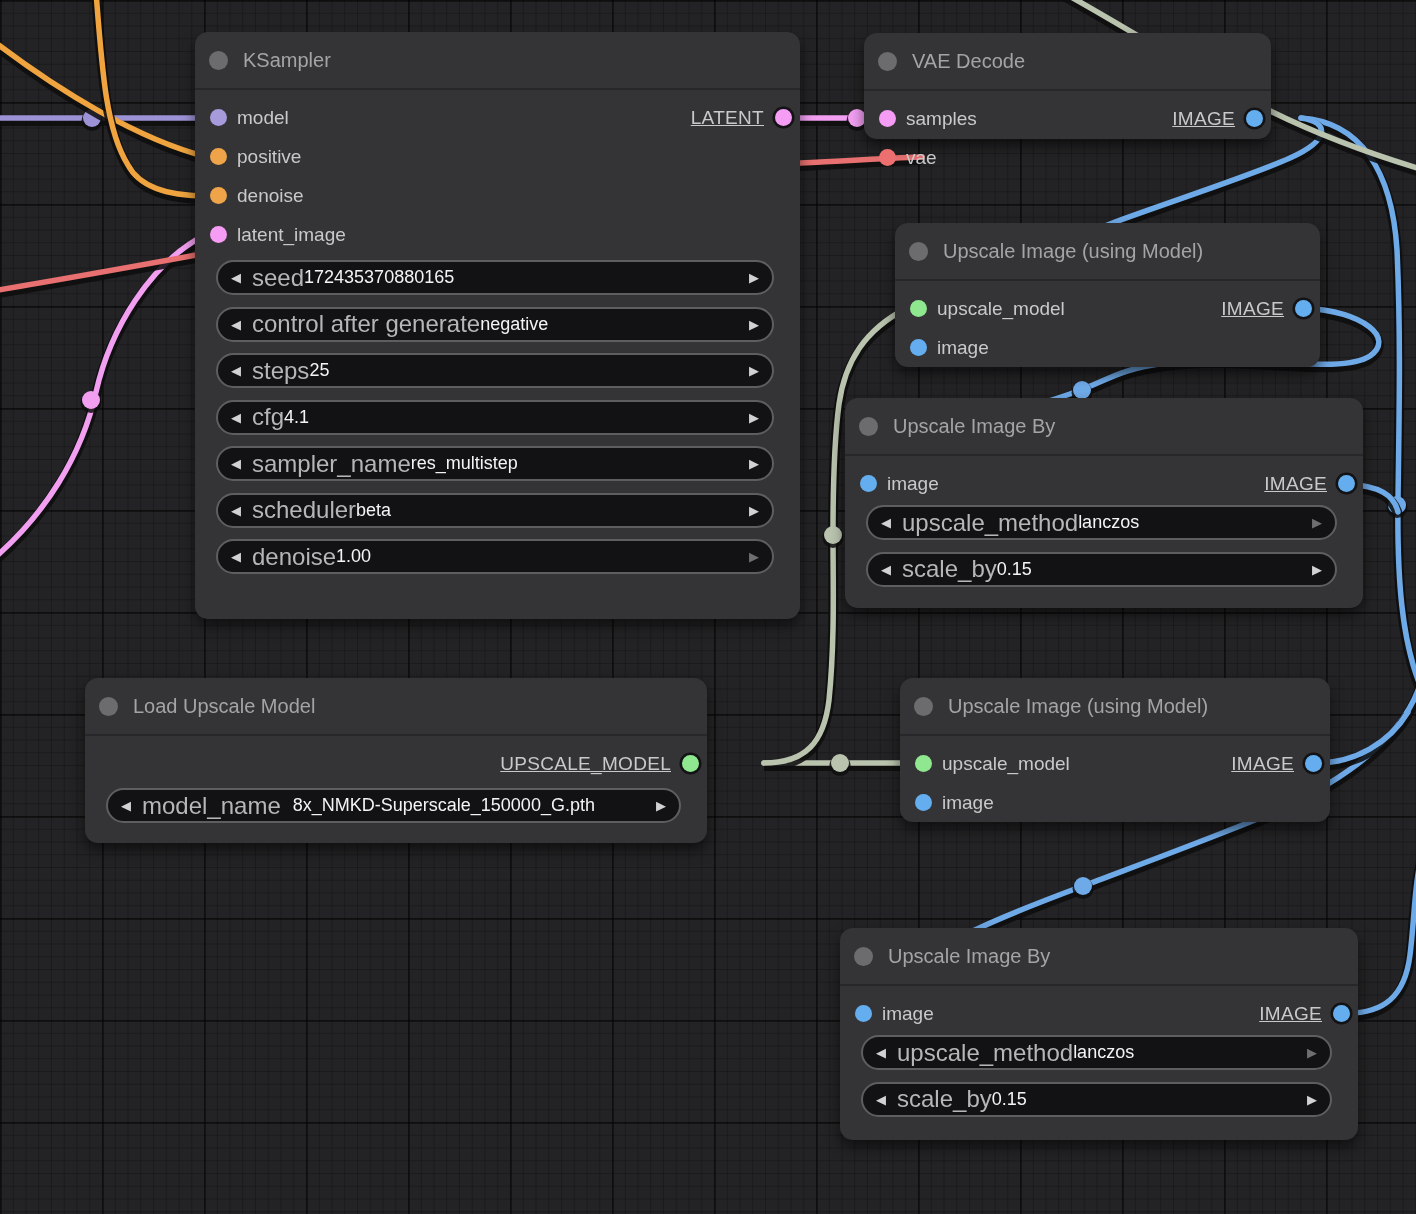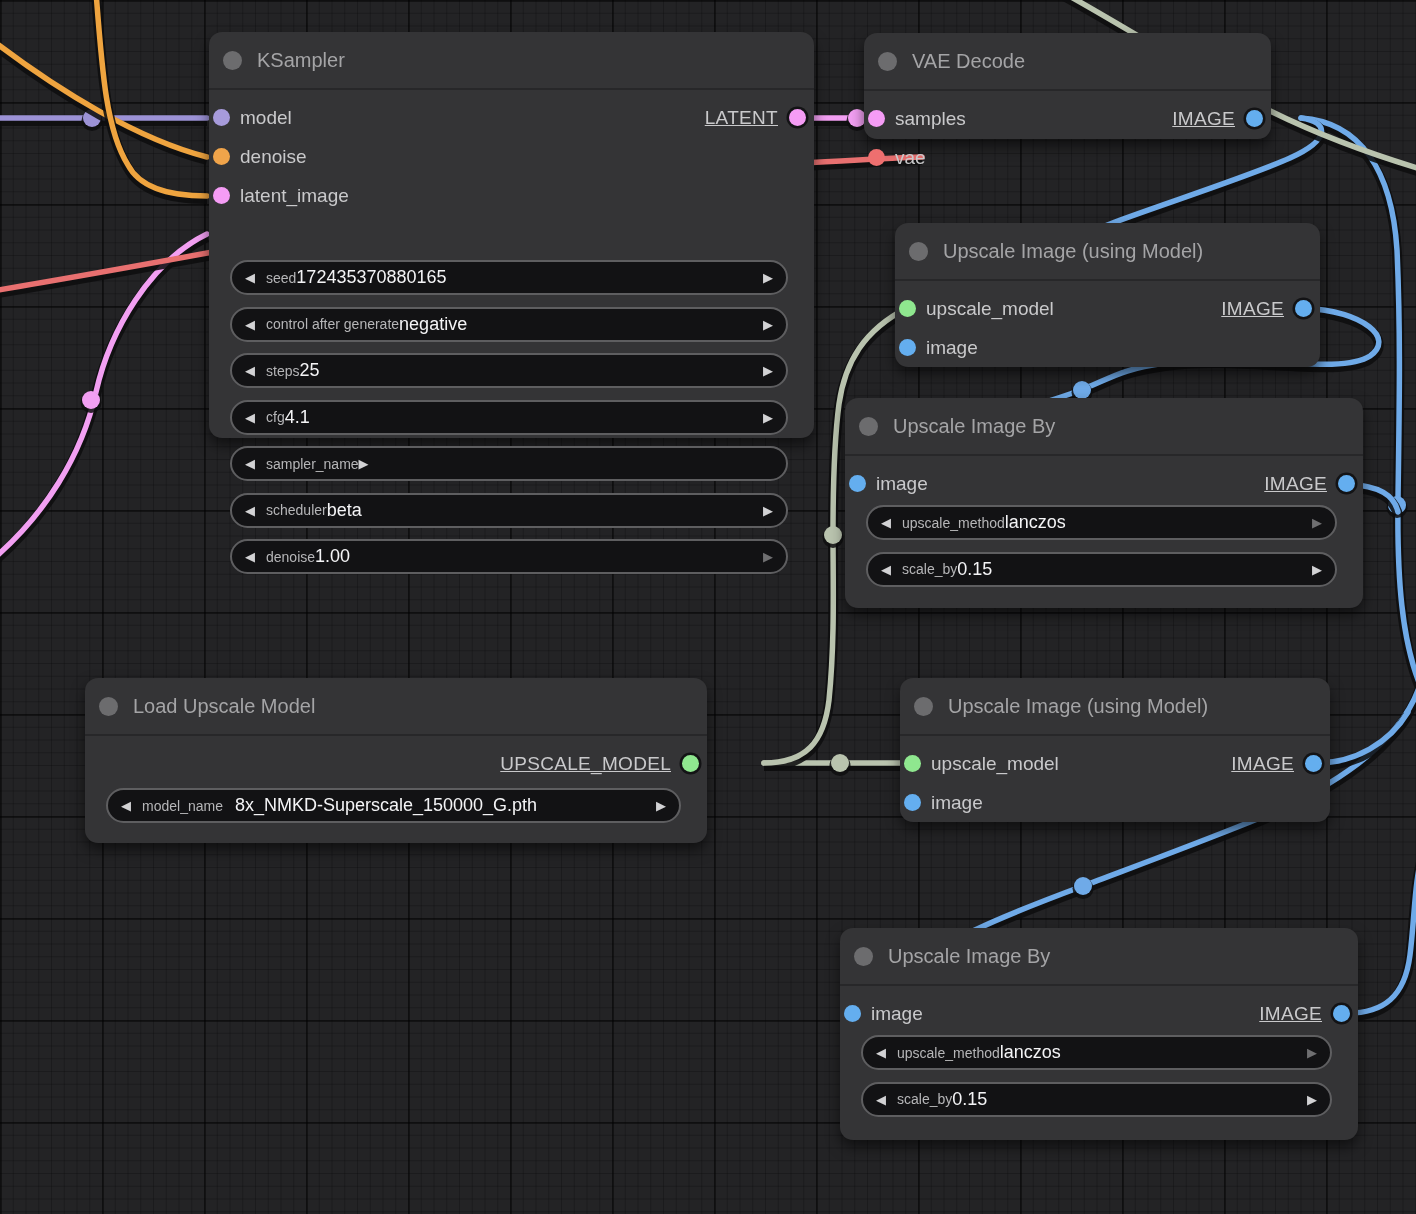--- a/index.html
+++ b/index.html
@@ -20,35 +20,35 @@
   .node{
     position:absolute;z-index:2;background:#343436;border-radius:13px;
     box-shadow:0 7px 14px rgba(0,0,0,0.55);
   }
   .node-header{
     position:absolute;left:0;top:0;right:0;height:56px;display:flex;align-items:center;
     border-bottom:2px solid #272729;border-radius:13px 13px 0 0;
   }
   .collapse-dot{width:19px;height:19px;border-radius:50%;background:#6c6c6e;margin-left:14px;flex:none;}
   .node-title{margin-left:15px;font-size:20px;color:#a4a4a6;white-space:nowrap;}
-  .slots{position:absolute;left:0;right:0;top:56px;padding-top:10px;}
+  .slots{position:absolute;left:0;right:0;top:56px;padding-top:10px;padding-left:11px;}
   .slot-row{position:relative;height:39px;display:flex;align-items:center;}
   .port{width:17px;height:17px;border-radius:50%;flex:none;}
   .port.in{position:absolute;left:4px;top:50%;margin-top:-8.5px;}
   .port.out{position:absolute;right:8px;top:50%;margin-top:-8.5px;box-shadow:0 0 0 2.5px #131315;}
   .slot-label{margin-left:31px;font-size:19px;color:#c9c9cb;white-space:nowrap;}
   .out-label{position:absolute;right:36px;font-size:19px;color:#c9c9cb;letter-spacing:.3px;white-space:nowrap;text-decoration:underline;}
   .widgets{position:absolute;left:21px;right:26px;}
   .widget{
     height:35px;border:2px solid #5e5e60;border-radius:19px;background:#121214;
     margin-bottom:11.5px;display:flex;align-items:center;box-sizing:border-box;padding:0 13px;
   }
   .arrow{font-size:13px;color:#d2d2d4;flex:none;line-height:1;}
   .arrow.dim{color:#6f6f71;}
-  .w-label{margin-left:11px;font-size:14px;color:#b6b6b8;white-space:nowrap;}
+  .w-label{margin-left:11px;font-size:24px;color:#b6b6b8;white-space:nowrap;}
   .w-value{flex:1;text-align:left;margin-right:12px;font-size:18px;color:#f4f4f6;white-space:nowrap;}
   .w-value.inline{flex:none;text-align:left;margin-left:12px;margin-right:0;}
   .spacer{flex:1;}
 </style>
 </head>
 <body>
 
 <div id="canvas">
   <svg id="wires" width="1416" height="1214" viewBox="0 0 1416 1214">
       <path d="M -8 118 L 207 118" class="wire-shadow"></path>
@@ -92,34 +92,38 @@
       <circle cx="840" cy="765.5" r="10.5" fill="#0e0e0f" opacity="0.85"></circle>
       <circle cx="840" cy="763" r="9" fill="#b9c3ae"></circle>
       <path d="M 764 763 C 806 763, 824 742, 829 700 C 835 640, 833 580, 833 535 C 833 480, 834 442, 839 404 C 845 362, 864 330, 907 308" class="wire-shadow"></path>
       <path d="M 764 763 C 806 763, 824 742, 829 700 C 835 640, 833 580, 833 535 C 833 480, 834 442, 839 404 C 845 362, 864 330, 907 308" class="wire" stroke="#b9c3ae"></path>
       <circle cx="833" cy="537.5" r="10.5" fill="#0e0e0f" opacity="0.85"></circle>
       <circle cx="833" cy="535" r="9" fill="#b9c3ae"></circle>
       <path d="M 1062 -8 C 1110 18, 1180 62, 1245 98 C 1295 125, 1350 148, 1424 170" class="wire-shadow"></path>
       <path d="M 1062 -8 C 1110 18, 1180 62, 1245 98 C 1295 125, 1350 148, 1424 170" class="wire" stroke="#b9c3ae"></path>
     </svg>
 
-  <div class="node" style="left:209px;top:32px;width:605px;height:406px">
+  <div class="node" style="left:195px;top:32px;width:605px;height:587px">
     <div class="node-header">
       <span class="collapse-dot"></span>
       <span class="node-title">KSampler</span>
     </div>
     <div class="slots">
       <div class="slot-row">
         <span class="port in" style="background: rgb(167, 155, 219);"></span>
         <span class="slot-label">model</span>
         <span class="out-label">LATENT</span>
         <span class="port out" style="background: rgb(245, 156, 245);"></span>
       </div>
       <div class="slot-row">
         <span class="port in" style="background: rgb(240, 164, 74);"></span>
+        <span class="slot-label">positive</span>
+      </div>
+      <div class="slot-row">
+        <span class="port in" style="background: rgb(240, 164, 74);"></span>
         <span class="slot-label">denoise</span>
       </div>
       <div class="slot-row">
         <span class="port in" style="background: rgb(245, 156, 245);"></span>
         <span class="slot-label">latent_image</span>
       </div>
     </div>
     <div class="widgets" style="top:228px">
       <div class="widget">
         <span class="arrow">◀</span>
@@ -141,20 +145,21 @@
       </div>
       <div class="widget">
         <span class="arrow">◀</span>
         <span class="w-label">cfg</span>
         <span class="w-value">4.1</span>
         <span class="arrow">▶</span>
       </div>
       <div class="widget">
         <span class="arrow">◀</span>
         <span class="w-label">sampler_name</span>
+        <span class="w-value">res_multistep</span>
         <span class="arrow">▶</span>
       </div>
       <div class="widget">
         <span class="arrow">◀</span>
         <span class="w-label">scheduler</span>
         <span class="w-value">beta</span>
         <span class="arrow">▶</span>
       </div>
       <div class="widget">
         <span class="arrow">◀</span>

